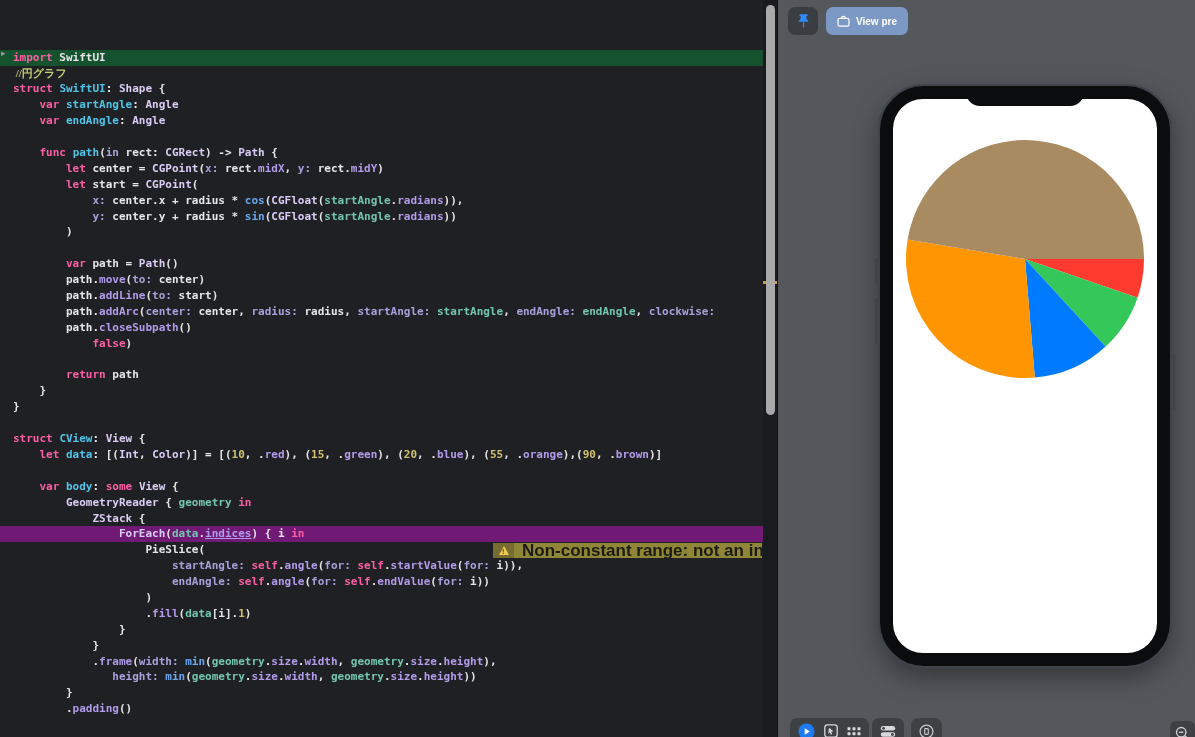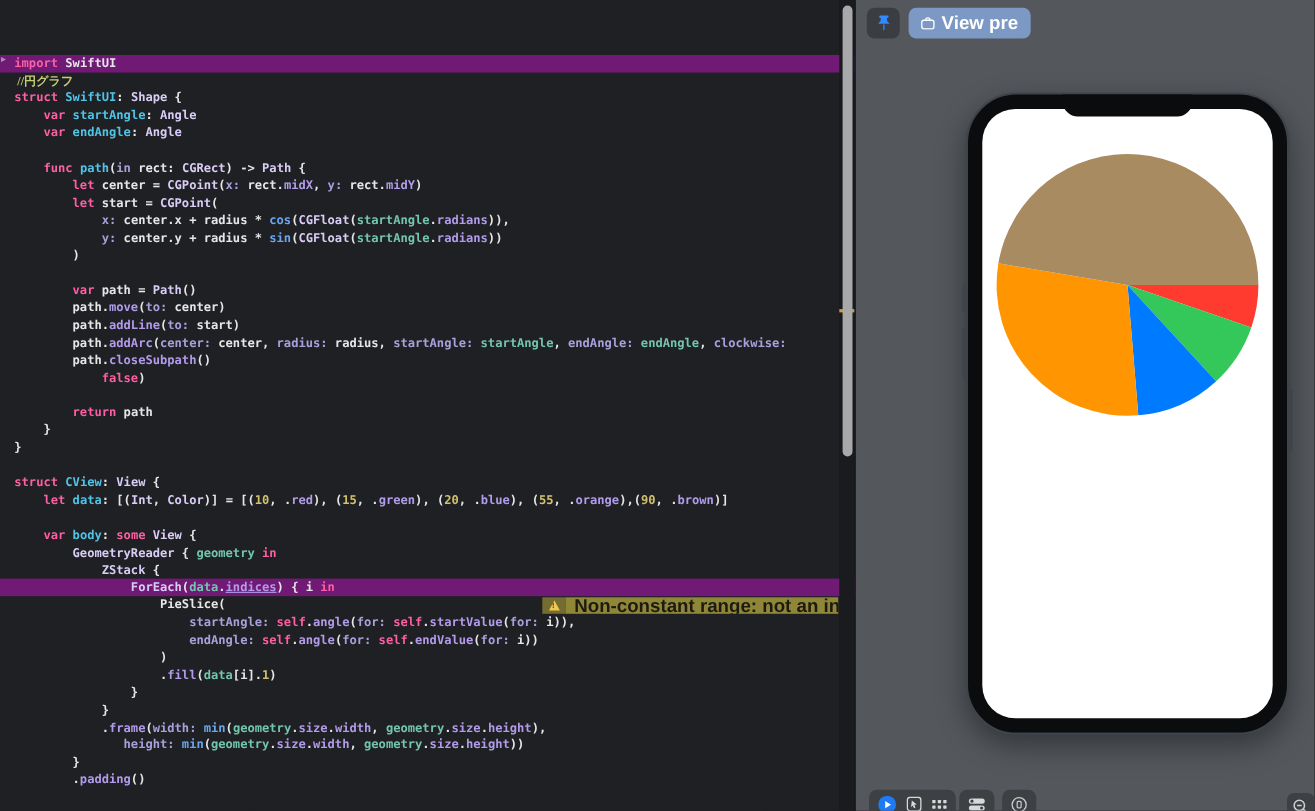--- a/index.html
+++ b/index.html
@@ -6,21 +6,21 @@
   html,body { width:1195px; height:737px; overflow:hidden; background:#1F2023; font-family:"Liberation Sans", sans-serif; }
 
   
   .editor { position:absolute; left:0; top:0; width:777px; height:737px; background:#1F2023; overflow:hidden; }
   .code-lines { position:absolute; left:0; top:2px; width:100%; }
   .code-line {
     height:15.9px; line-height:15.9px; padding-left:13px;
     font-family:"DejaVu Sans Mono","Liberation Mono",monospace;
     font-size:11px; font-weight:bold; white-space:pre; color:#E6E6E8;
   }
-  .code-line.hl-current { background:#701a75; }
+  .code-line.hl-current { background:#14532d; }
   .code-line.hl-warning { background:#701a75; }
   .tk-pl  { color:#E6E6E8; }
   .tk-kw  { color:#FC5FA3; }
   .tk-cmt { color:#C6CE73;font-family:Liberation Serif, serif; }
   .tk-typ { color:#D9CDF6;margin-top:40px; }
   .tk-decl{ color:#4FC4E8; }
   .tk-ref { color:#72C6AE; }
   .tk-sfn { color:#B19BEA; }
   .tk-sfnu{ color:#B19BEA; text-decoration:underline; }
   .tk-lbl { color:#A8A0DC; }
@@ -44,21 +44,21 @@
   .scrollbar-thumb { position:absolute; left:2.5px; top:5px; width:9px; height:410px; background:#A9A9A9; border-radius:5px; }
   .scroll-warning-tick { position:absolute; left:0; top:281px; width:14px; height:2.5px; background:#CE9B3C; }
 
   .pane-divider { position:absolute; left:777px; top:0; width:1px; height:737px; background:#101114; }
 
   
   .panel { position:absolute; left:778px; top:0; width:417px; height:737px; background:#54585D; overflow:hidden; }
 
   .pin-button { position:absolute; left:10px; top:7px; width:30px; height:28px; background:#3A3D41; border-radius:7px; display:flex; align-items:center; justify-content:center; cursor:pointer; }
   .view-pre-button { position:absolute; left:48px; top:7px; height:28px; padding:0 11px; background:#7C98C4; border-radius:7px; display:flex; align-items:center; gap:6px; cursor:pointer; }
-  .view-pre-button span { color:#FFFFFF; font-size:17px; font-weight:bold; }
+  .view-pre-button span { color:#FFFFFF; font-size:10px; font-weight:bold; }
 
   
   .phone { position:absolute; left:100px; top:84px; width:294px; height:584px; background:#0B0C0E; border:2px solid #3F444B; border-radius:46px; box-shadow:0 10px 26px rgba(0,0,0,0.38); }
   .phone-screen { position:absolute; left:13px; top:13px; right:13px; bottom:13px; background:#FFFFFF; border-radius:30px; overflow:hidden; }
   .phone-notch { position:absolute; left:50%; transform:translateX(-50%); top:0; width:118px; height:20px; background:#0B0C0E; border-radius:0 0 14px 14px; }
   .side-btn { position:absolute; background:#3F444B; border-radius:2px; }
   .side-btn.l1 { left:-5px; top:172px; width:4px; height:26px; }
   .side-btn.l2 { left:-5px; top:212px; width:4px; height:46px; }
   .side-btn.r1 { right:-5px; top:268px; width:4px; height:56px; }
   .pie-wrap { position:absolute; left:50%; transform:translateX(-50%); top:40px; }

